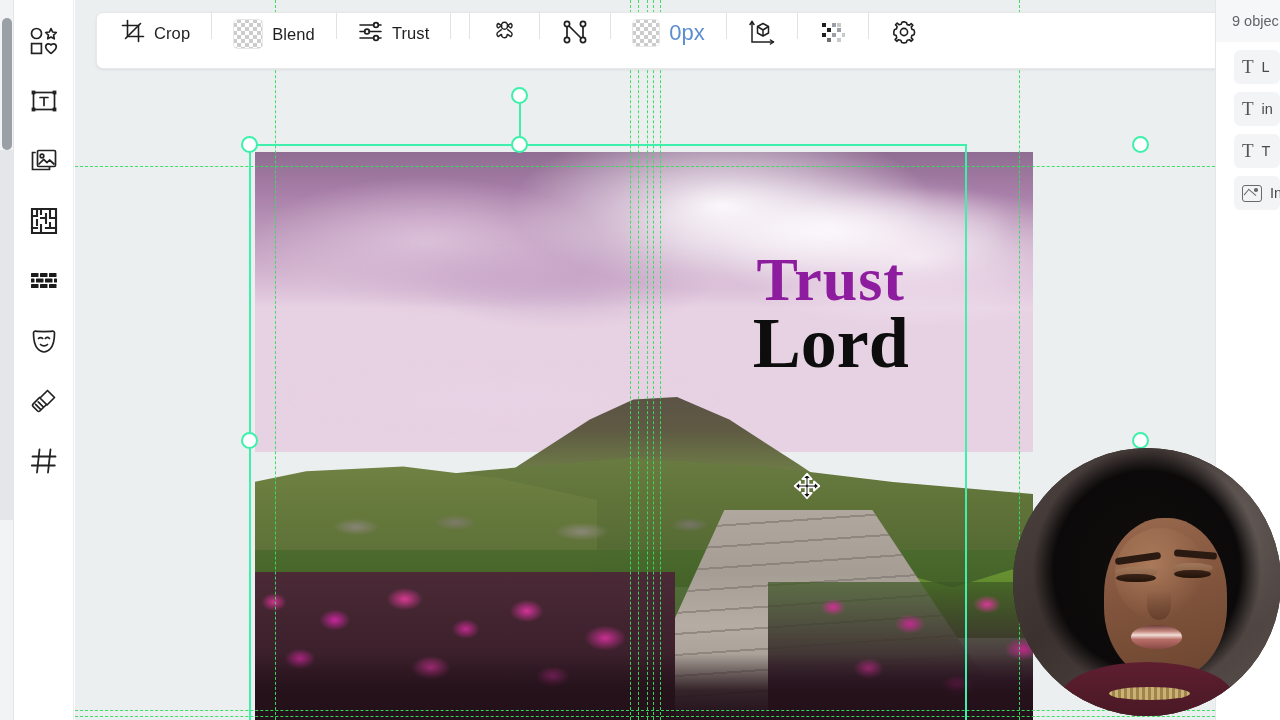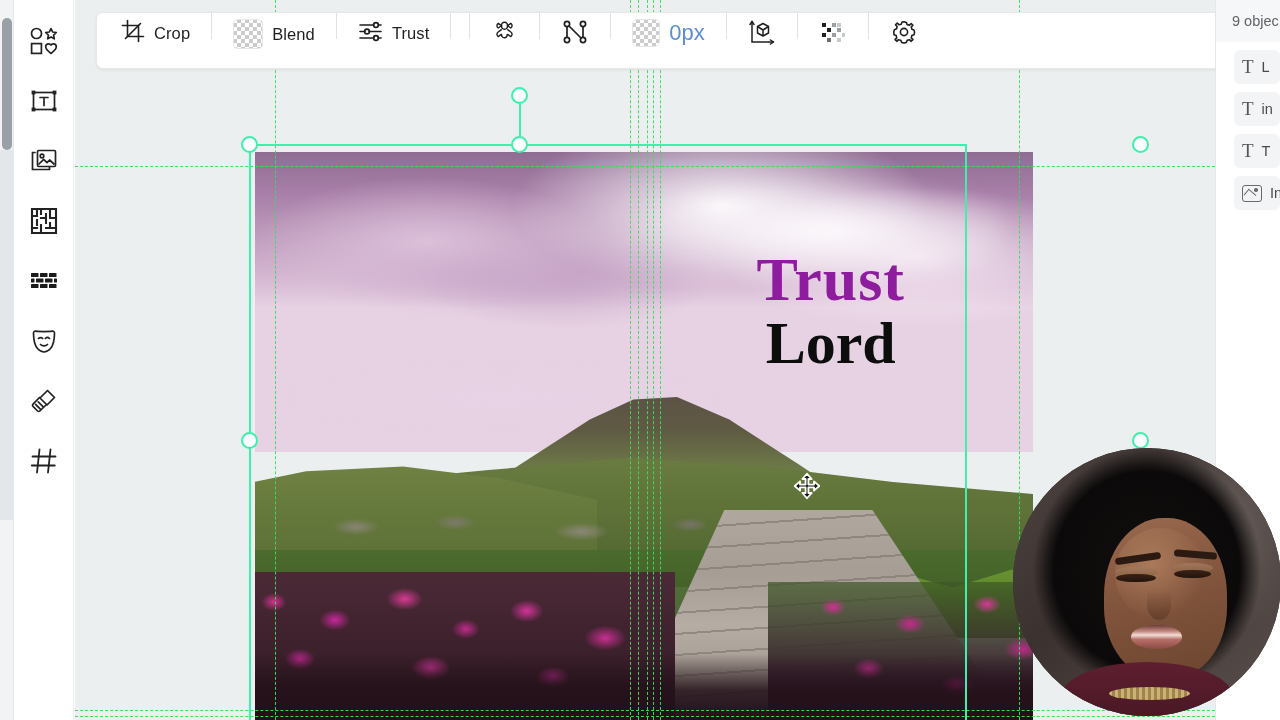--- a/index.html
+++ b/index.html
@@ -189,21 +189,21 @@
   .t-trust{
     font-family:Liberation Serif, serif; font-weight:bold;
     font-size:62px; line-height:62px; letter-spacing:1px;
   }
   .t-inthe{
     font-family:"Liberation Serif", serif; font-style:italic;
     font-size:40px; line-height:48px; color:#1b1b1b; margin-top:4px;
   }
   .t-lord{
     font-family:"Liberation Serif", serif; font-weight:bold;
-    font-size:60px; line-height:62px; color:#0d0d0d; margin-top:2px;
+    font-size:72px; line-height:62px; color:#0d0d0d; margin-top:2px;
   }
 
   
   .vguide{ position:absolute; top:0; width:0; height:720px;
     border-left:1.5px dashed #35e05c; opacity:.95; pointer-events:none; }
   .hguide{ position:absolute; left:0; width:1140px; height:0;
     border-top:1.5px dashed #35e05c; opacity:.95; pointer-events:none; }
 
   
   .sel-box{

